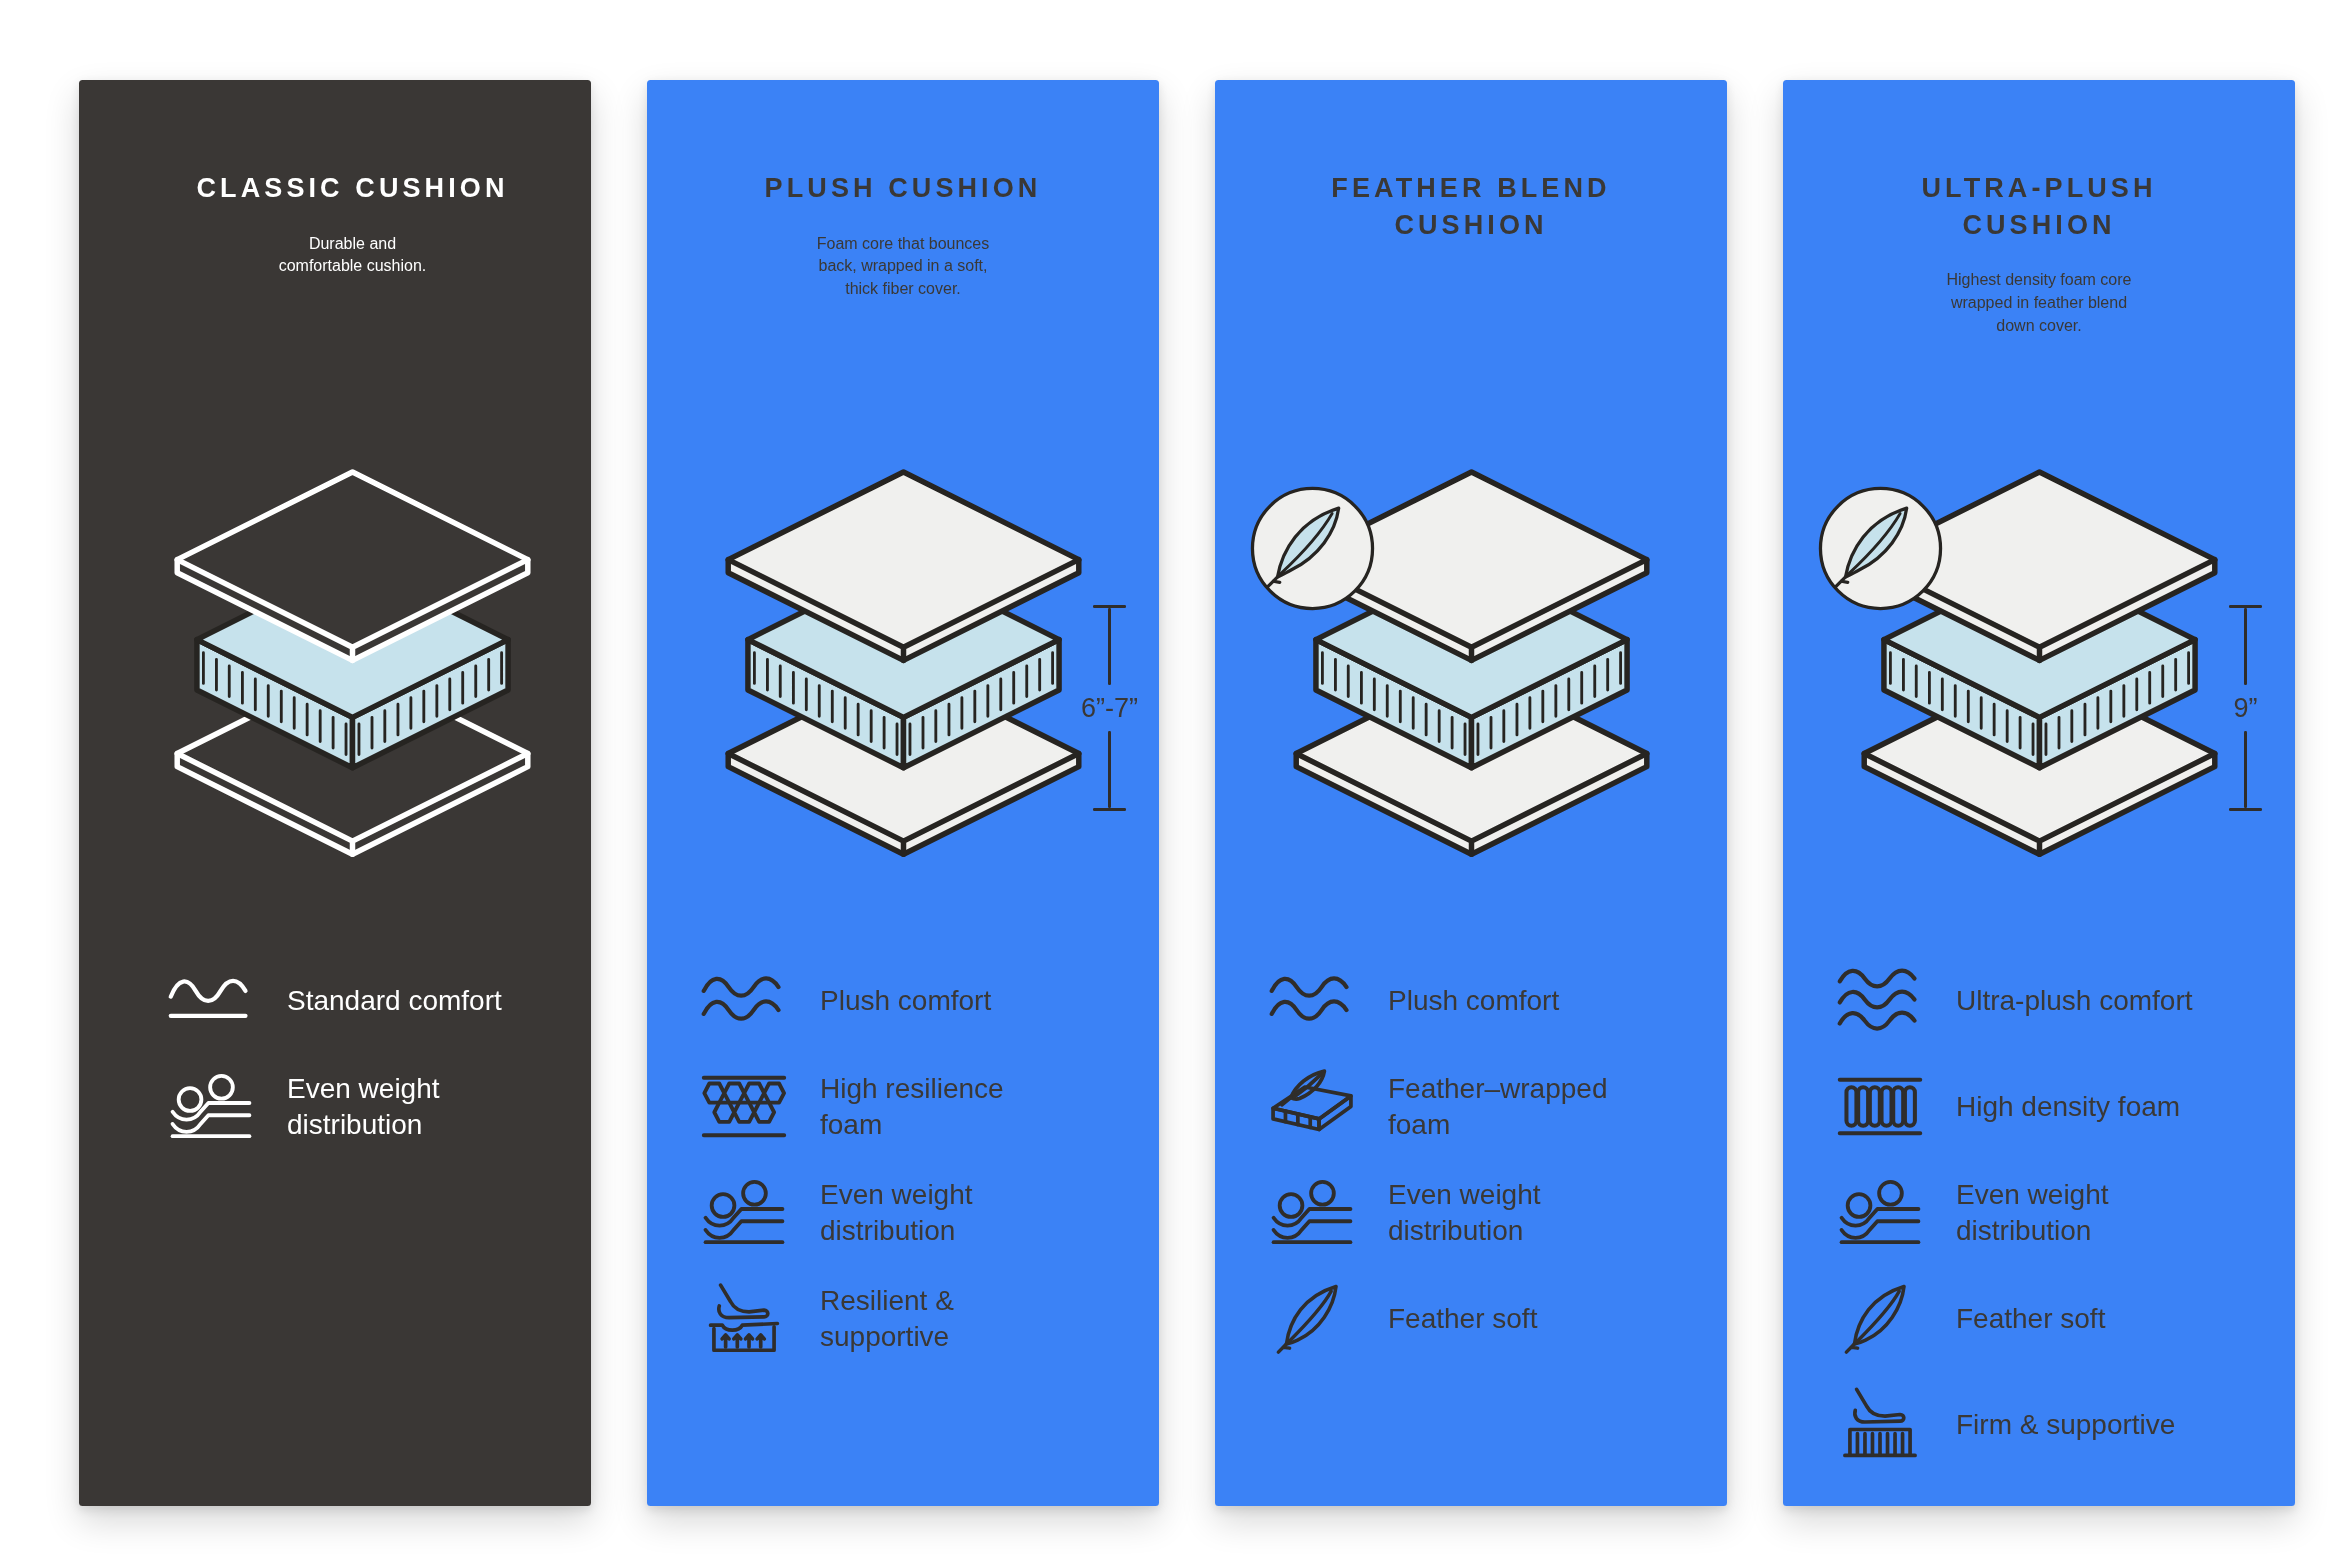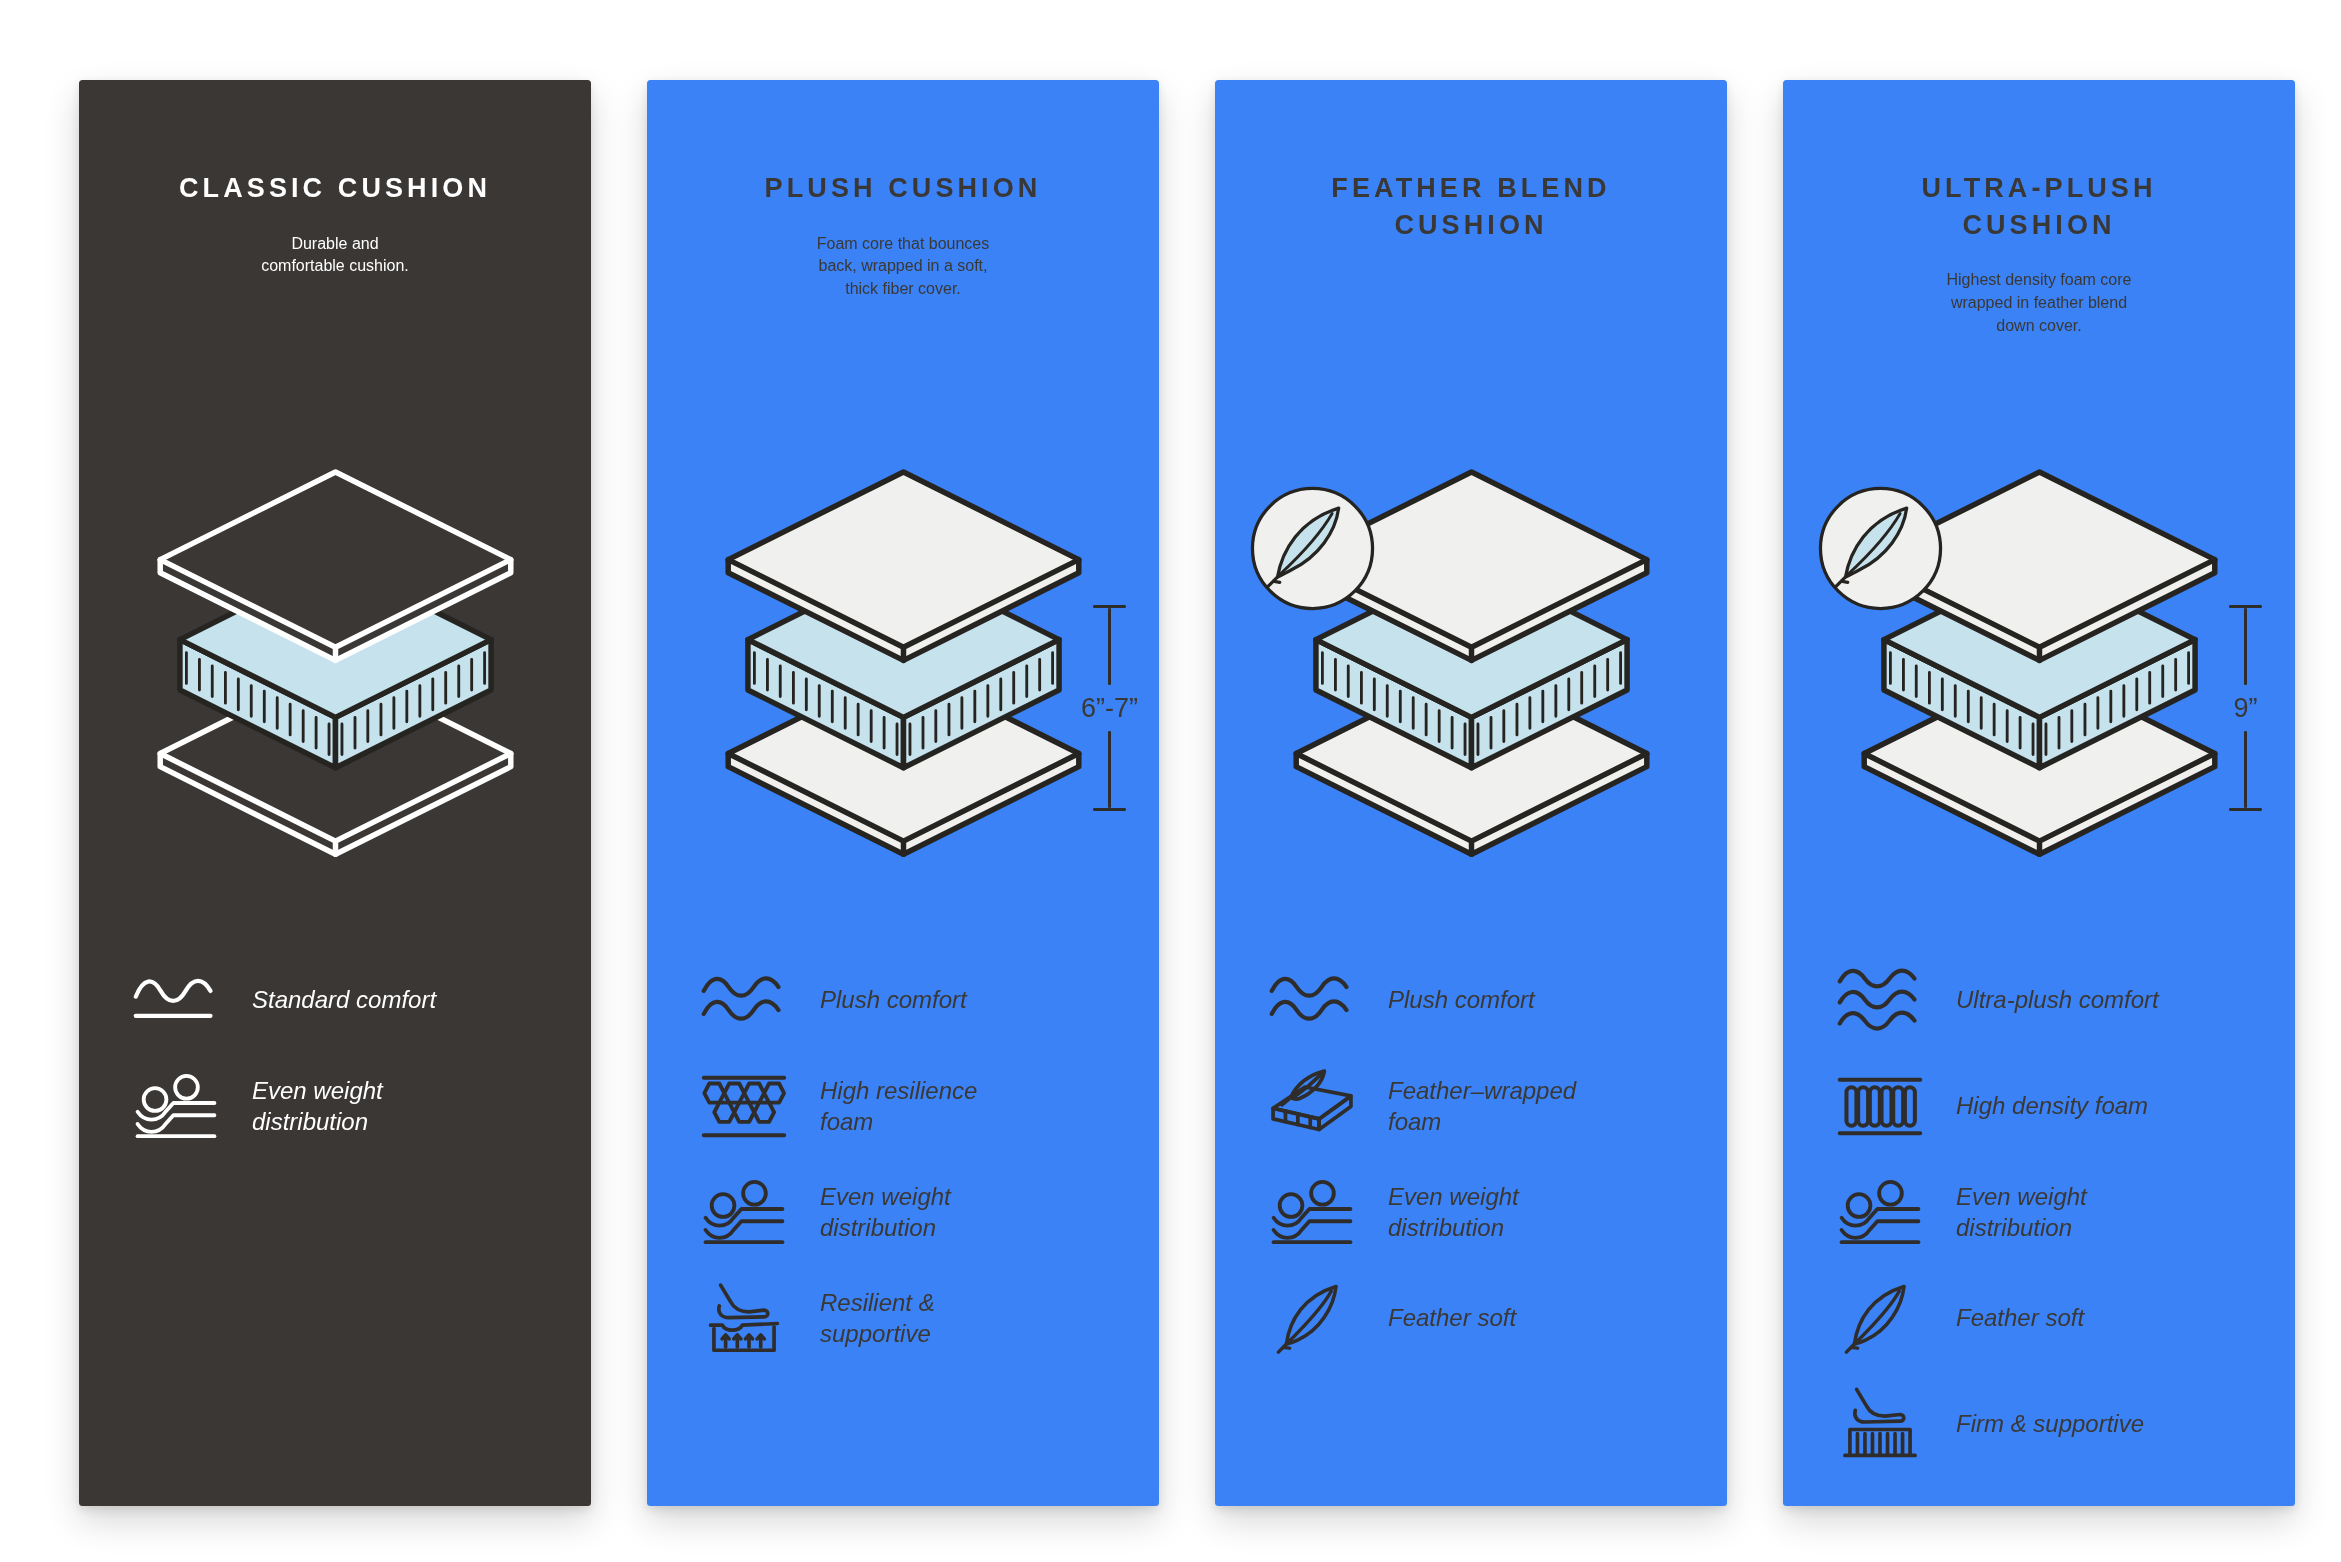--- a/index.html
+++ b/index.html
@@ -2,38 +2,38 @@
 <html style="font-size:9.3px"><head>
 <meta charset="utf-8">
 <style>
   html,body{margin:0;padding:0;width:2342px;height:1562px;background:#ffffff;overflow:hidden;
             font-family:"Liberation Sans","DejaVu Sans",sans-serif;}
   .row{display:flex;gap:56px;padding:80px 0 0 79px;}
   .card{width:512px;height:1426px;border-radius:3.5px;box-sizing:border-box;position:relative;
         box-shadow:0 15px 35px rgba(0,0,0,.16),0 3.5px 9.3px rgba(0,0,0,.10);
         --foam:#c6e2ec; --foam-ink:#262421;}
   .card.light{background:#3b82f6;color:#3a3836;--panel:#f0f0ee;--slab-ink:#262421;}
-  .card.dark{background:#3a3735;color:#ffffff;--panel:#3a3735;--slab-ink:#ffffff;}
+  .card.dark{background:#3a3735;color:#ffffff;padding-left:35px;--panel:#3a3735;--slab-ink:#ffffff;}
   .head{height:326px;box-sizing:border-box;padding:90px 35px 0 35px;text-align:center;}
   .title{font-size:27px;font-weight:700;letter-spacing:4.1px;line-height:1.36;margin:0;
          white-space:pre-line;}
   .desc{font-size:16px;line-height:1.42;margin:26px auto 0 auto;max-width:396px;white-space:pre-line;}
   .diagram{height:460px;position:relative;}
   .layers{display:block;width:373px;height:401px;margin:55px auto 0 auto;}
   .badge{position:absolute;left:32px;top:22px;width:131px;height:131px;}
   .dim{position:absolute;right:17.5px;top:144px;height:206px;width:64px;
        display:flex;flex-direction:column;align-items:center;}
   .dim-cap{width:33px;height:2.9px;background:#2f2d2b;border-radius:1.2px;flex:none;}
   .dim-line{width:2.9px;flex:1;background:#2f2d2b;border-radius:1.2px;}
   .dim-label{font-size:27px;color:#3a3836;line-height:1;margin:9.3px 0;white-space:nowrap;}
   .features{list-style:none;margin:0;padding:41px 35px 0 51px;}
   .feature{display:flex;align-items:center;gap:30px;min-height:75px;margin-bottom:29px;}
   .f-icon{width:92px;height:77px;flex:none;color:#2f2d2b;}
   .card.dark .f-icon{color:#ffffff;}
-  .f-label{font-size:24px;line-height:1.26;white-space:pre-line;font-style:italic;}
+  .f-label{font-size:28px;line-height:1.26;white-space:pre-line;}
 </style>
 </head>
 <body>
 
 <svg width="0" height="0" style="position:absolute" aria-hidden="true">
   <defs>
 
     <symbol id="sym-layers" viewBox="0 0 340 366">
 
       <path d="M170,187 L330,267 L330,279 L170,359 L10,279 L10,267 Z" fill="var(--panel)" stroke="var(--slab-ink)" stroke-width="5" stroke-linejoin="round"></path>

